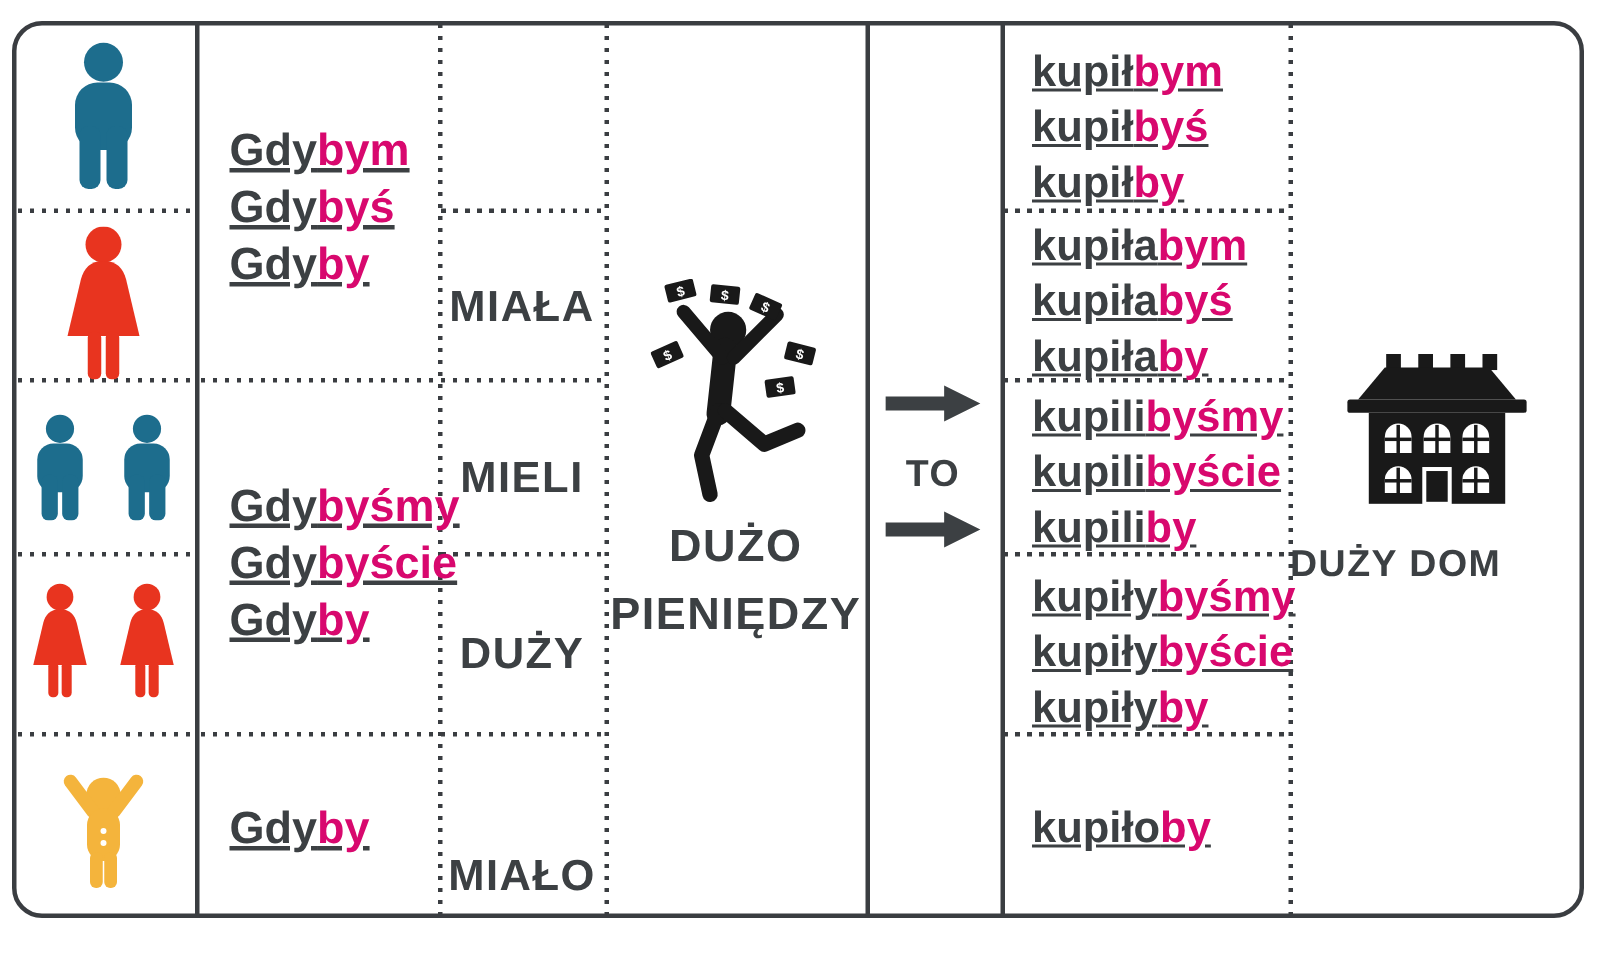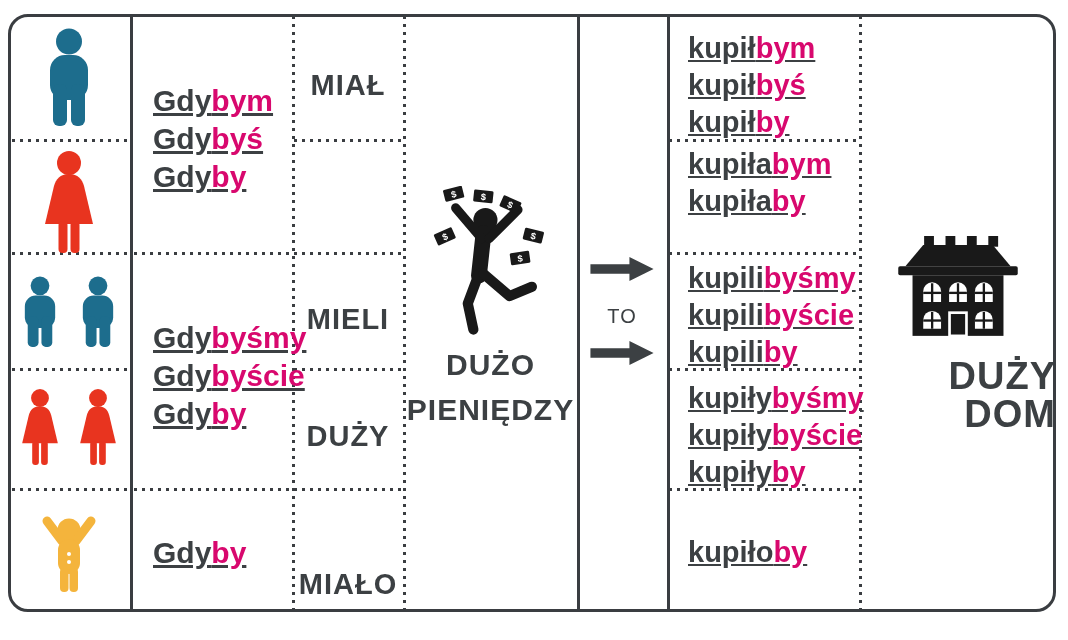--- a/index.html
+++ b/index.html
@@ -46,27 +46,27 @@
   .p-man{left:33px;top:28px}
   .p-woman{left:34px;top:151px}
   .p-men{left:14px;top:264px}
   .p-women{left:14px;top:377px}
   .p-child{left:37px;top:514px}
 
   .cond-icon{position:absolute;left:426px;top:186px;}
   .cond-label{position:absolute;left:404px;top:342px;width:173px;text-align:center;
               font-size:30px;line-height:45px;font-weight:700;letter-spacing:1px;}
   .to-label{position:absolute;left:577px;top:297px;width:90px;text-align:center;
-            font-size:20px;line-height:38px;font-weight:400;letter-spacing:1px;}
+            font-size:25px;line-height:38px;font-weight:700;letter-spacing:1px;}
   .arrow{position:absolute;left:589px;width:66px;height:26px;}
   .arrow.a1{top:256px}.arrow.a2{top:340px}
 
   .house-icon{position:absolute;left:891px;top:236px;}
-  .outcome-label{position:absolute;left:860px;top:357px;width:196px;text-align:right;
-                 font-size:38px;line-height:38px;font-weight:700;letter-spacing:1px;}
+  .outcome-label{position:absolute;left:860px;top:357px;width:196px;text-align:left;
+                 font-size:25px;line-height:38px;font-weight:700;letter-spacing:1px;}
 </style>
 </head>
 <body>
 
 <div class="stage">
 
   <div class="board"></div>
 
   <div class="vline solid x130"></div>
   <div class="vline dot x292"></div>
@@ -175,21 +175,21 @@
   <div class="word-block gdy gdy2">
     <div class="word-line"><span class="stem">Gdy</span><span class="end">byśmy</span></div>
     <div class="word-line"><span class="stem">Gdy</span><span class="end">byście</span></div>
     <div class="word-line"><span class="stem">Gdy</span><span class="end">by</span></div>
   </div>
 
   <div class="word-block gdy gdy3">
     <div class="word-line"><span class="stem">Gdy</span><span class="end">by</span></div>
   </div>
 
-  <div class="mial m1">MIAŁ</div>
+  <div class="mial m2">MIAŁA</div>
   <div class="mial m3">MIELI</div>
   <div class="mial m4">DUŻY</div>
   <div class="mial m5">MIAŁO</div>
 
   <div class="cond-icon">
     <svg width="130" height="158" viewBox="0 0 140 165">
       <g style="fill:var(--icon-black)">
         <circle cx="64" cy="34" r="13"></circle>
         <path d="M62 48 L57 94" style="stroke:var(--icon-black)" stroke-width="17" stroke-linecap="round" fill="none"></path>
         <path d="M60 54 L32 21" style="stroke:var(--icon-black)" stroke-width="10" stroke-linecap="round" fill="none"></path>
@@ -241,20 +241,21 @@
   </div>
 
   <div class="word-block kup k1">
     <div class="word-line"><span class="stem">kupił</span><span class="end">bym</span></div>
     <div class="word-line"><span class="stem">kupił</span><span class="end">byś</span></div>
     <div class="word-line"><span class="stem">kupił</span><span class="end">by</span></div>
   </div>
 
   <div class="word-block kup k2">
     <div class="word-line"><span class="stem">kupiła</span><span class="end">bym</span></div>
+    <div class="word-line"><span class="stem">kupiła</span><span class="end">byś</span></div>
     <div class="word-line"><span class="stem">kupiła</span><span class="end">by</span></div>
   </div>
 
   <div class="word-block kup k3">
     <div class="word-line"><span class="stem">kupili</span><span class="end">byśmy</span></div>
     <div class="word-line"><span class="stem">kupili</span><span class="end">byście</span></div>
     <div class="word-line"><span class="stem">kupili</span><span class="end">by</span></div>
   </div>
 
   <div class="word-block kup k4">

